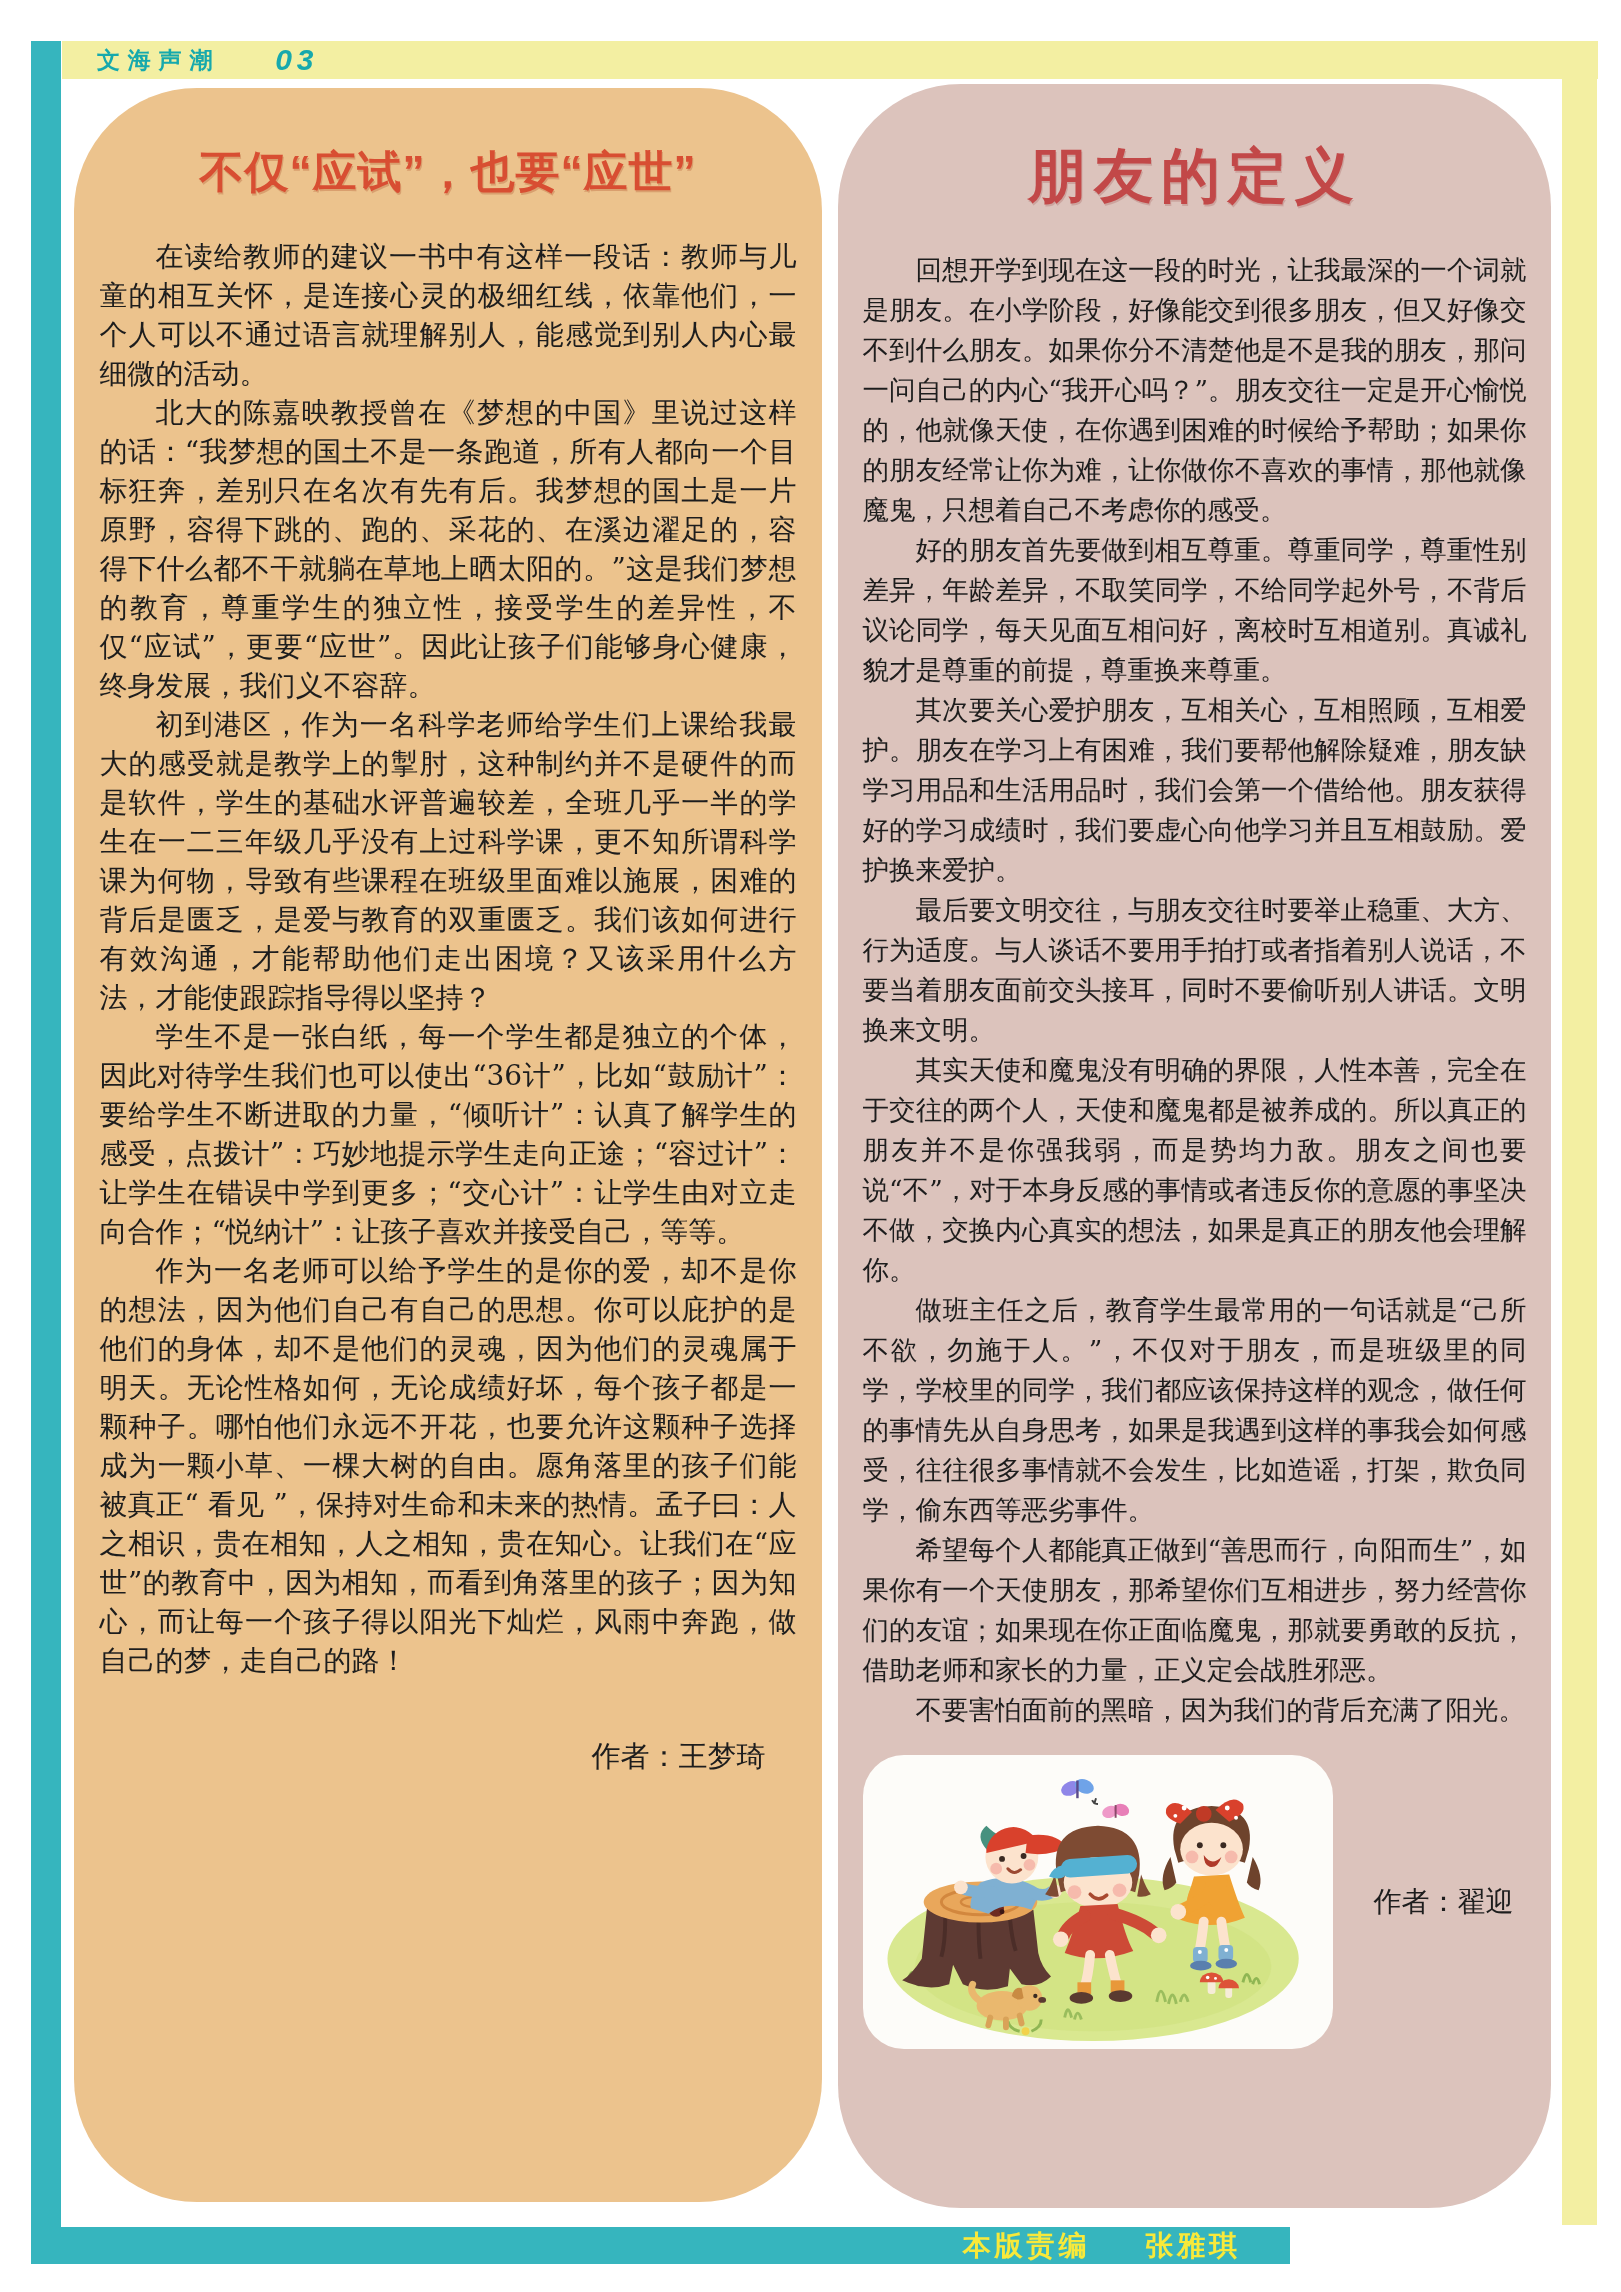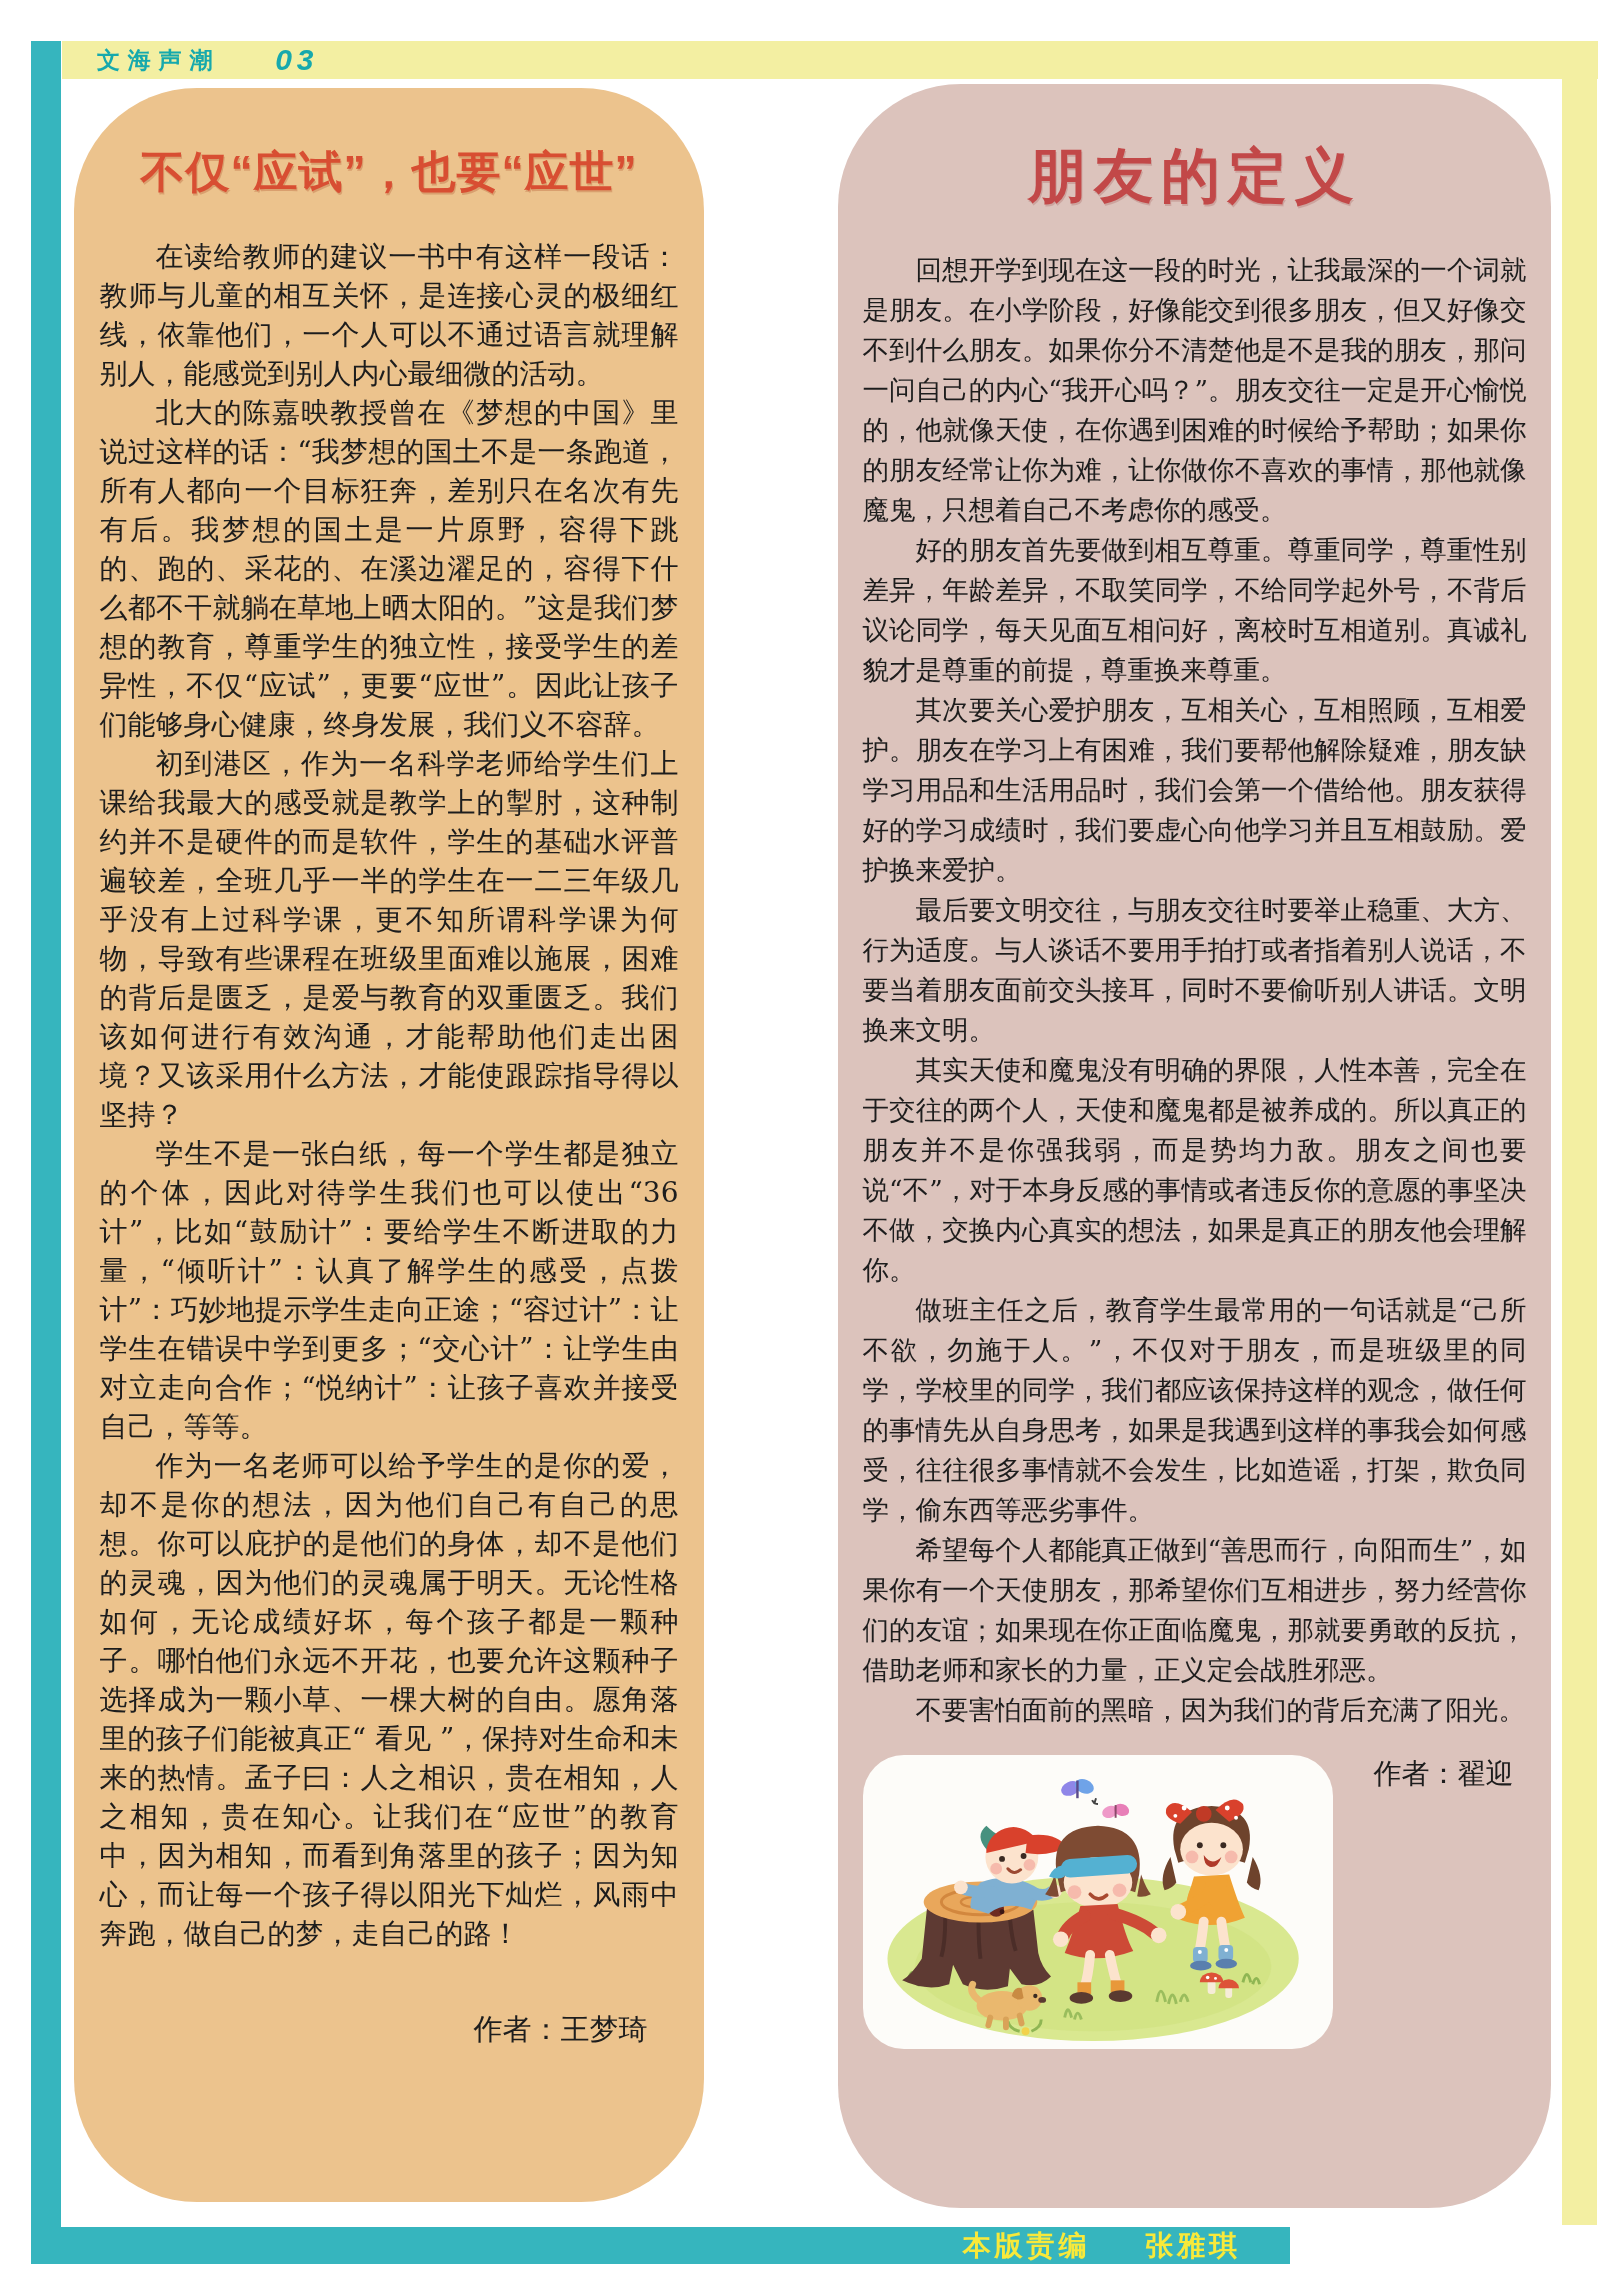--- a/index.html
+++ b/index.html
@@ -25,32 +25,32 @@
   .bottom-strip{position:absolute;left:31px;top:2227px;width:1259px;height:37px;background:var(--teal);
     display:flex;align-items:center;justify-content:flex-end;gap:55px;padding-right:49px;box-sizing:border-box;}
   .masthead{font-family:"Liberation Sans","DejaVu Sans",sans-serif;font-weight:bold;color:var(--teal-text);
     font-size:23px;letter-spacing:7.8px;margin-left:35px;}
   .page-no{font-family:"Liberation Sans","DejaVu Sans",sans-serif;font-weight:bold;font-style:italic;
     color:var(--teal-text);font-size:30px;letter-spacing:4.9px;margin-left:55px;}
   .footer-text{font-family:"Liberation Sans","DejaVu Sans",sans-serif;font-weight:bold;
     color:var(--footer-yellow);font-size:28px;letter-spacing:3.9px;}
   
   .card{position:absolute;box-sizing:border-box;overflow:hidden;}
-  .card-left{left:74px;top:88px;width:630px;height:2114px;background:var(--tan);border-radius:123px;padding:39px 25.5px 0 25.5px;}
+  .card-left{left:74px;top:88px;width:748px;height:2114px;background:var(--tan);border-radius:123px;padding:39px 25.5px 0 25.5px;}
   .card-right{left:838px;top:84px;width:713px;height:2124px;background:var(--pink);border-radius:123px;padding:35px 24.5px 0 24.5px;}
   .title-left{font-family:"Liberation Sans","DejaVu Sans",sans-serif;font-weight:900;color:var(--red-left);
     font-size:44px;text-align:center;margin:15.7px 0 35px;white-space:nowrap;letter-spacing:1px;
     text-shadow:1px 2px 0 rgba(160,50,20,0.25);}
   .title-right{font-family:"Liberation Sans","DejaVu Sans",sans-serif;font-weight:900;color:var(--red-right);
     font-size:59px;text-align:center;margin:17.6px 0 33px;letter-spacing:7.8px;
     text-shadow:1px 2px 0 rgba(140,40,40,0.2);}
   .body-left p{font-size:28px;line-height:39px;margin:0;text-align:justify;text-indent:2em;word-break:break-all;color:var(--ink);}
   .body-right p{font-size:26.5px;line-height:40px;margin:0;text-align:justify;text-indent:2em;word-break:break-all;color:var(--ink);}
   .author-left{font-size:29px;text-align:right;padding-right:31px;margin-top:57px;color:var(--ink);}
-  .bottom-row{display:flex;align-items:flex-start;gap:41px;margin-top:25.5px;}
+  .bottom-row{display:flex;align-items:center;gap:41px;margin-top:25.5px;}
   .illus-frame{flex:0 0 auto;width:470px;height:294px;background:#fdfcf9;border-radius:41px;overflow:hidden;}
   .author-right{font-size:28px;color:var(--ink);white-space:nowrap;}
 </style>
 </head>
 <body>
 
 <div id="page">
 
   <div class="left-bar"></div>
   <div class="top-strip">

